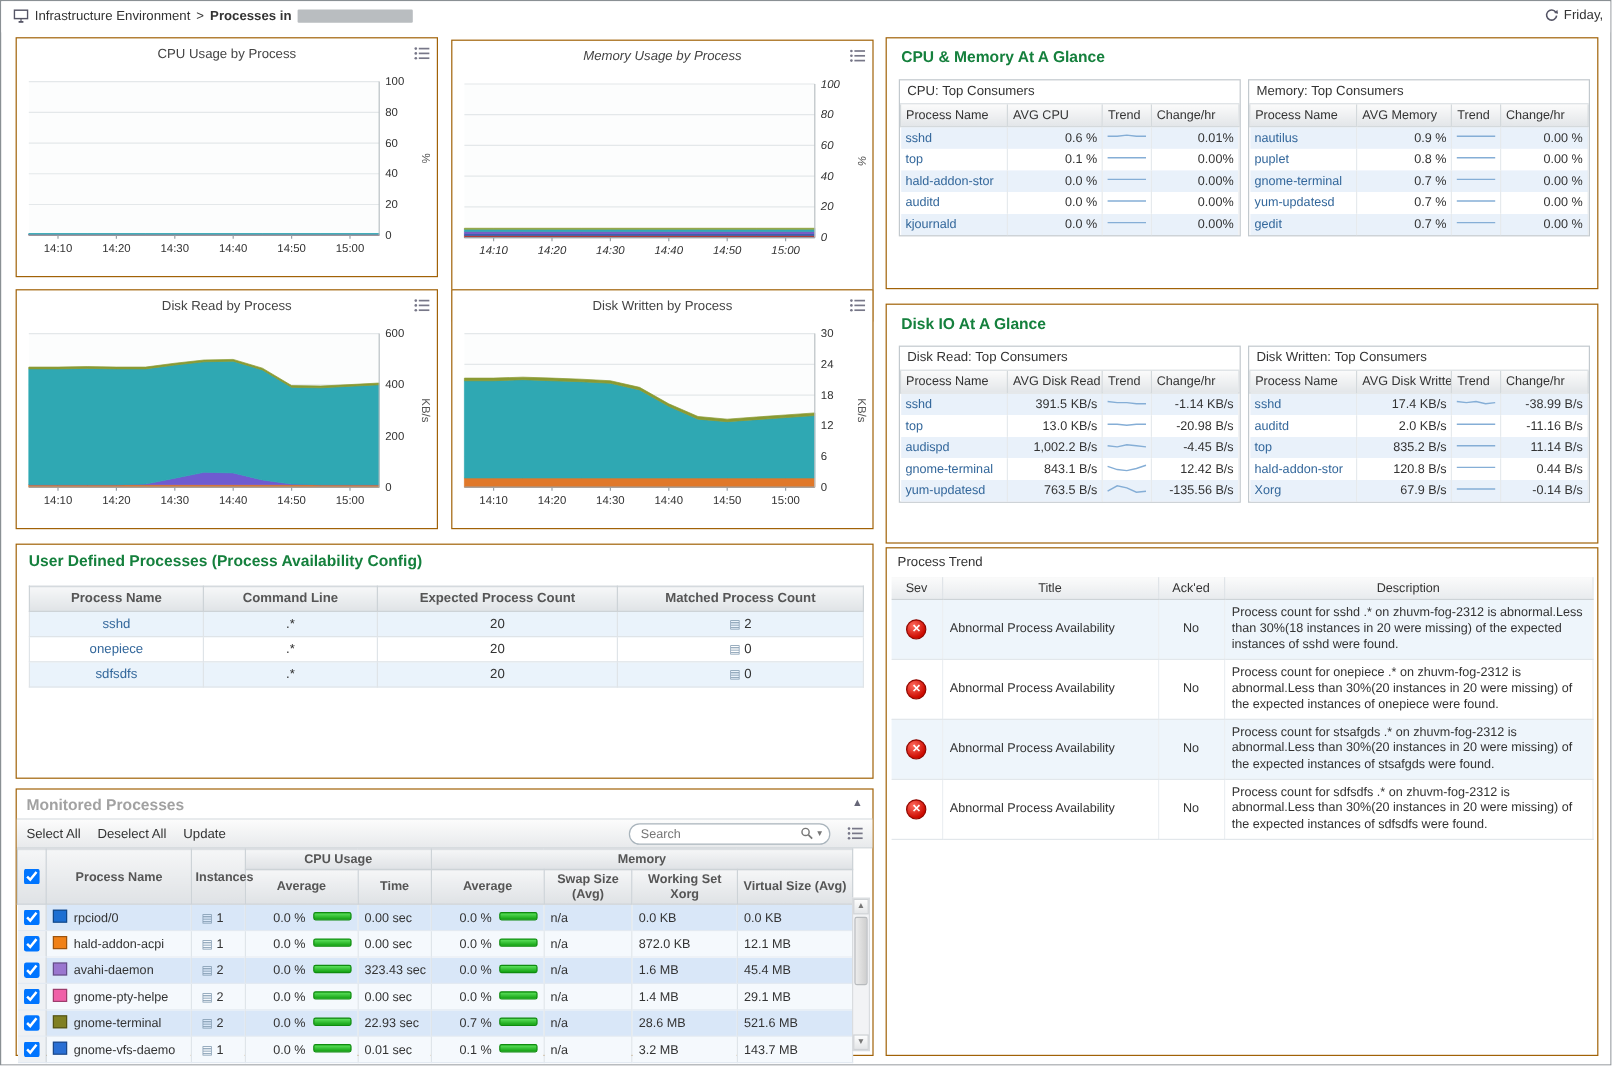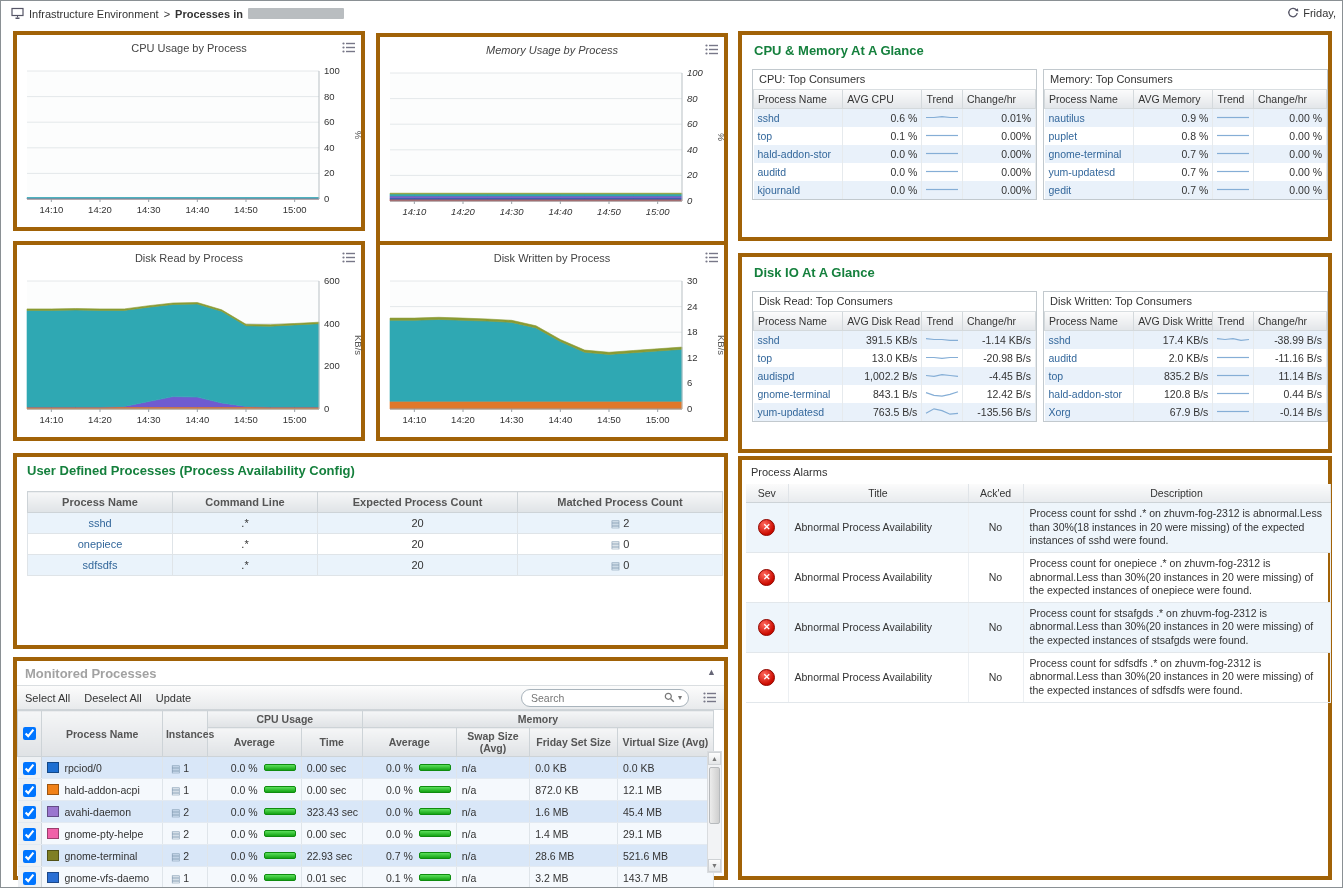--- a/index.html
+++ b/index.html
@@ -8,21 +8,21 @@
 
   
   .topbar{position:absolute;left:0;top:0;right:0;height:26px;background:#fff;}
   .bc{position:absolute;left:10px;top:6px;font-size:11px;color:#333;display:flex;align-items:center;gap:5px;}
   .bc-link{color:#333;cursor:pointer;}
   .bc-cur{font-weight:bold;}
   .bc-redact{display:inline-block;width:96px;height:11px;background:#b9bdc0;border-radius:1px;}
   .top-right{position:absolute;right:6px;top:6px;font-size:11px;color:#333;display:flex;align-items:center;gap:4px;}
 
   
-  .panel{position:absolute;background:#fff;border:4px solid #a16207;box-sizing:border-box;}
+  .panel{position:absolute;background:#fff;border:1px solid #a16207;box-sizing:border-box;}
   .sec-title{position:absolute;left:12px;top:8px;font-size:13px;font-weight:bold;color:#15803d;}
 
   
   .chart-title-row{position:absolute;left:0;top:0;right:0;height:24px;}
   .chart-title{display:block;text-align:center;padding-top:7px;font-size:11px;color:#444;}
   .menu-icon{position:absolute;right:6px;top:7px;cursor:pointer;line-height:0;}
   .chart-host{position:absolute;left:2px;top:26px;}
   .ct-ytick{font-size:9.5px;fill:#333;}
   .ct-xtick{font-size:9.5px;fill:#333;text-anchor:middle;}
   .ct-unit{font-size:9.5px;fill:#555;text-anchor:middle;}
@@ -592,21 +592,21 @@
             <td class="pname"><span class="linktext">sdfsdfs</span></td>
             <td class="cmd">.*</td>
             <td class="cnt">20</td>
             <td class="match"><span class="count-icon">▤</span><span>0</span></td>
           </tr>
         </tbody>
     </table>
   </div>
 
   <div class="panel" style="left:737px;top:455px;width:594px;height:424px;">
-    <div class="al-title">Process Alarms</div>
+    <div class="al-title">Process Trend</div>
     <span class="menu-icon" style="right:10px;top:28px;"><svg width="13" height="11" viewBox="0 0 13 11">
           <g fill="#778">
             <circle cx="1.5" cy="1.5" r="1.1"></circle>
             <circle cx="1.5" cy="5.5" r="1.1"></circle>
             <circle cx="1.5" cy="9.5" r="1.1"></circle>
             <rect x="4" y="0.8" width="9" height="1.4"></rect>
             <rect x="4" y="4.8" width="9" height="1.4"></rect>
             <rect x="4" y="8.8" width="9" height="1.4"></rect>
           </g>
         </svg></span>
@@ -700,21 +700,21 @@
           <th rowspan="2">Process Name</th>
           <th rowspan="2">Instances</th>
           <th colspan="2">CPU Usage</th>
           <th colspan="4">Memory</th>
         </tr>
         <tr>
           <th>Average</th>
           <th>Time</th>
           <th>Average</th>
           <th>Swap Size (Avg)</th>
-          <th>Friday Set Size</th>
+          <th>Working Set Xorg</th>
           <th>Virtual Size (Avg)</th>
         </tr>
       </thead>
       <tbody>
           <tr>
             <td class="chk"><input type="checkbox" checked="" style=""></td>
             <td class="pname"><span class="swatch" style="background: rgb(29, 111, 210);"></span><span>rpciod/0</span></td>
             <td class="inst"><span class="count-icon">▤</span><span>1</span></td>
             <td class="avg"><span>0.0 %</span><span class="greenbar"></span></td>
             <td class="time">0.00 sec</td>

